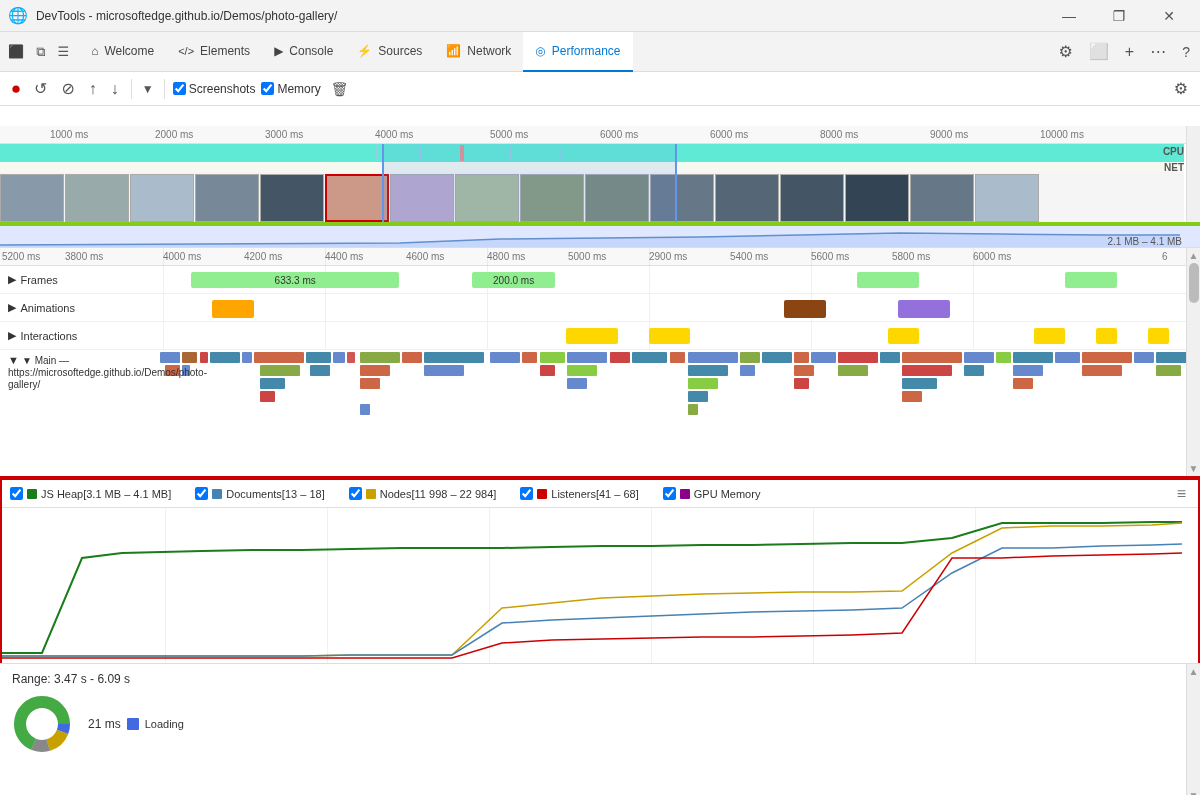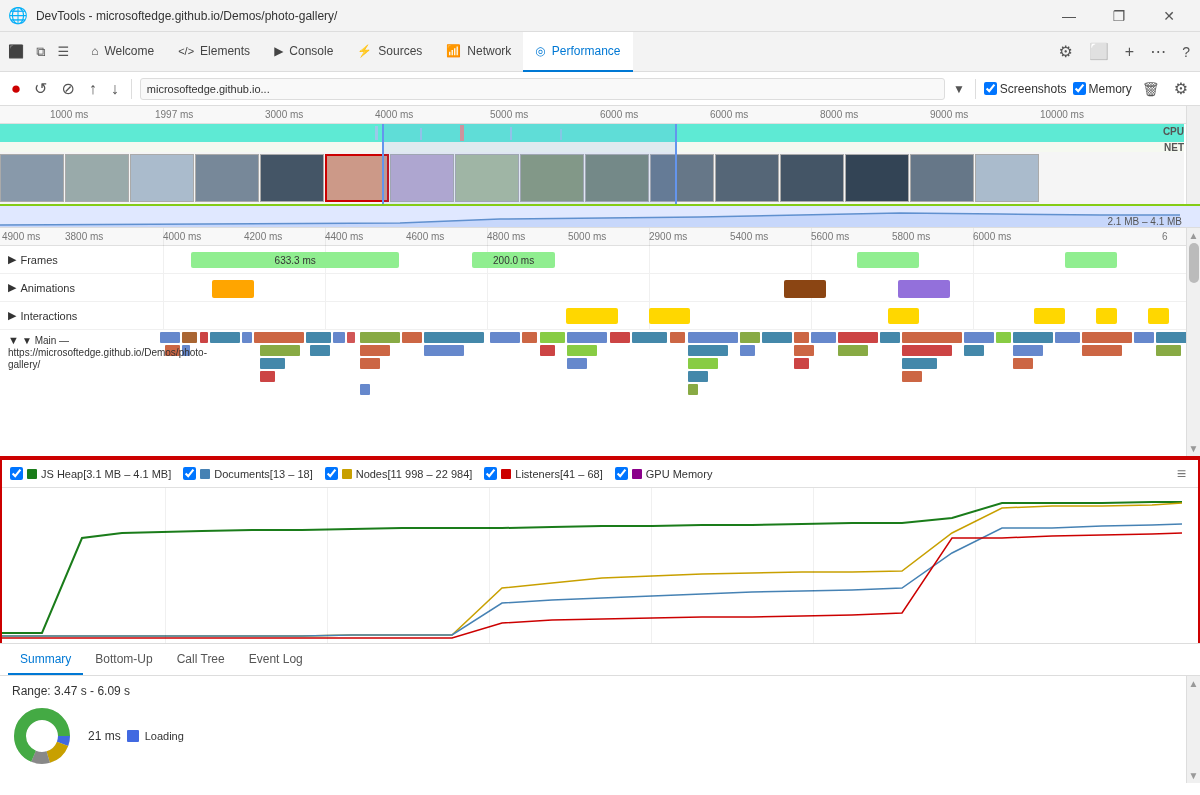--- a/index.html
+++ b/index.html
@@ -72,23 +72,24 @@
     .toolbar-dropdown { background: none; border: none; cursor: pointer; padding: 2px; color: #555; font-size: 12px; }
     .toolbar-checkbox { display: flex; align-items: center; gap: 3px; font-size: 12px; color: #333; }
     .toolbar-checkbox input { width: 13px; height: 13px; }
     .toolbar-divider { width: 1px; height: 20px; background: #ddd; margin: 0 2px; }
     .toolbar-trash { background: none; border: none; cursor: pointer; color: #555; font-size: 14px; padding: 4px; }
 
     
     .overview-area {
       background: #fff;
       height: 100px;
-      border-bottom: 2px solid #84cc16;
+      border-bottom: 4px solid #84cc16;
       position: relative;
       overflow: hidden;
+      margin-top: 20px;
     }
     .time-ruler {
       height: 18px;
       background: #f8f8f8;
       border-bottom: 1px solid #e0e0e0;
       display: flex;
       align-items: center;
       position: relative;
     }
     .time-ruler-label {
@@ -201,21 +202,21 @@
       height: 185px;
       position: relative;
     }
     .memory-header {
       height: 28px;
       background: #fff;
       border-bottom: 1px solid #e0e0e0;
       display: flex;
       align-items: center;
       padding: 0 8px;
-      gap: 12px;
+      gap: 24px;
       font-size: 11px;
     }
     .memory-legend {
       display: flex;
       align-items: center;
       gap: 4px;
       cursor: pointer;
     }
     .memory-legend-check { width: 13px; height: 13px; }
     .memory-legend-color { width: 10px; height: 10px; border-radius: 1px; }
@@ -342,40 +343,39 @@
   </div>
 </div>
 
 <div class="toolbar">
   <button class="toolbar-btn" style="color:#c00; font-size:16px;">⏺</button>
   <button class="toolbar-btn" style="font-size:16px;">↺</button>
   <button class="toolbar-btn" style="font-size:16px;">⊘</button>
   <button class="toolbar-btn" style="font-size:16px;">↑</button>
   <button class="toolbar-btn" style="font-size:16px;">↓</button>
   <div class="toolbar-divider"></div>
-  <input class="toolbar-url" readonly="" value="microsoftedge.github.io..." style="">
   <button class="toolbar-dropdown">▼</button>
   <div class="toolbar-divider"></div>
   <label class="toolbar-checkbox">
     <input type="checkbox" checked="" style="">
     <span>Screenshots</span>
   </label>
   <label class="toolbar-checkbox">
     <input type="checkbox" checked="" style="">
     <span>Memory</span>
   </label>
   <button class="toolbar-trash">🗑</button>
   <button class="toolbar-btn" style="margin-left:auto; font-size:16px;">⚙</button>
 </div>
 
 <div class="overview-area" style="position:relative;">
 
   <div class="time-ruler">
     <span class="time-ruler-label" style="left:50px;">1000 ms</span>
-    <span class="time-ruler-label" style="left:155px;">1997 ms</span>
+    <span class="time-ruler-label" style="left:155px;">2000 ms</span>
     <span class="time-ruler-label" style="left:265px;">3000 ms</span>
     <span class="time-ruler-label" style="left:375px;">4000 ms</span>
     <span class="time-ruler-label" style="left:490px;">5000 ms</span>
     <span class="time-ruler-label" style="left:600px;">6000 ms</span>
     <span class="time-ruler-label" style="left:710px;">6000 ms</span>
     <span class="time-ruler-label" style="left:820px;">8000 ms</span>
     <span class="time-ruler-label" style="left:930px;">9000 ms</span>
     <span class="time-ruler-label" style="left:1040px;">10000 ms</span>
   </div>
 
@@ -426,21 +426,21 @@
     <polyline points="0,20 400,18 500,14 700,12 800,10 900,8 1000,9 1100,10 1180,10" fill="none" stroke="#6090cc" stroke-width="1.5"></polyline>
     <polygon points="0,20 400,18 500,14 700,12 800,10 900,8 1000,9 1100,10 1180,10 1180,22 0,22" fill="rgba(100,149,237,0.2)"></polygon>
   </svg>
   <span style="position:absolute; right:18px; top:2px; font-size:10px; color:#555; font-weight:bold;margin-top:44px;">HEAP</span>
   <span style="position:absolute; right:18px; top:10px; font-size:10px; color:#555;">2.1 MB – 4.1 MB</span>
 </div>
 
 <div class="timeline-area" style="height:230px;">
 
   <div class="timeline-ruler">
-    <span class="timeline-ruler-label" style="left:2px;">4900 ms</span>
+    <span class="timeline-ruler-label" style="left:2px;">5200 ms</span>
     <span class="timeline-ruler-label" style="left:65px;">3800 ms</span>
     <span class="timeline-ruler-label" style="left:163px;">4000 ms</span>
     <span class="timeline-ruler-label" style="left:244px;">4200 ms</span>
     <span class="timeline-ruler-label" style="left:325px;">4400 ms</span>
     <span class="timeline-ruler-label" style="left:406px;">4600 ms</span>
     <span class="timeline-ruler-label" style="left:487px;">4800 ms</span>
     <span class="timeline-ruler-label" style="left:568px;">5000 ms</span>
     <span class="timeline-ruler-label" style="left:649px;">2900 ms</span>
     <span class="timeline-ruler-label" style="left:730px;">5400 ms</span>
     <span class="timeline-ruler-label" style="left:811px;">5600 ms</span>
@@ -640,38 +640,20 @@
 
       <polyline points="0,148 40,148 80,148 120,148 160,148 200,148 250,148 300,148 350,147 400,147 450,147 500,115 550,112 600,110 650,108 700,106 750,104 800,103 850,102 900,100 950,65 1000,40 1050,40 1100,38 1150,37 1180,36" fill="none" stroke="#4682b4" stroke-width="1.5"></polyline>
 
       <polyline points="0,150 40,150 80,150 120,150 160,150 200,150 250,150 300,150 350,150 400,150 450,150 500,135 550,132 600,131 650,130 700,129 750,129 800,128 850,127 900,125 950,50 1000,50 1050,48 1100,47 1150,46 1180,45" fill="none" stroke="#c00" stroke-width="1.5"></polyline>
     </svg>
   </div>
 </div>
 
 <div class="bottom-panel">
 
-  <div class="bottom-tabs">
-    <div class="bottom-tab active">
-      <span>Summary</span>
-    </div>
-    <div class="bottom-tab">
-      <span>Bottom-Up</span>
-    </div>
-    <div class="bottom-tab">
-      <span>Call Tree</span>
-    </div>
-    <div class="bottom-tab">
-      <span>Event Log</span>
-    </div>
-    <div style="flex:1;"></div>
-
-    <div style="width:14px; display:flex; flex-direction:column; align-items:center;">
-    </div>
-  </div>
 
   <div style="display:flex; flex:1; overflow:hidden;">
     <div class="bottom-content" style="flex:1;">
       <div class="range-text">Range: 3.47 s - 6.09 s</div>
       <div class="summary-row">
 
         <div class="summary-donut">
           <svg width="60" height="60" viewBox="0 0 60 60">
             <circle cx="30" cy="30" r="22" fill="none" stroke="#ddd" stroke-width="12"></circle>
             <circle cx="30" cy="30" r="22" fill="none" stroke="#4169e1" stroke-width="12" stroke-dasharray="8 130" stroke-dashoffset="0"></circle>

